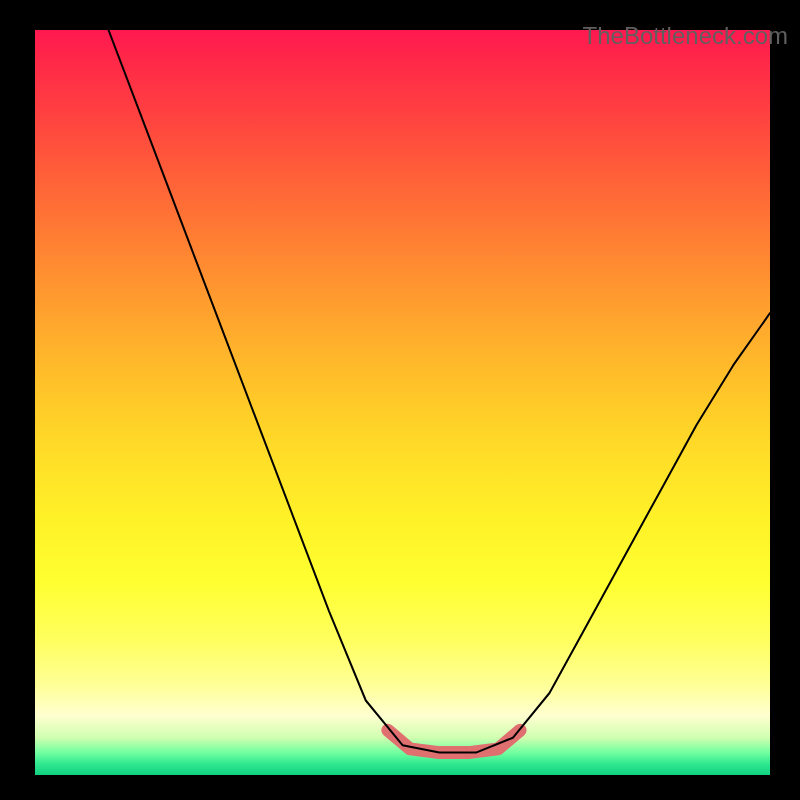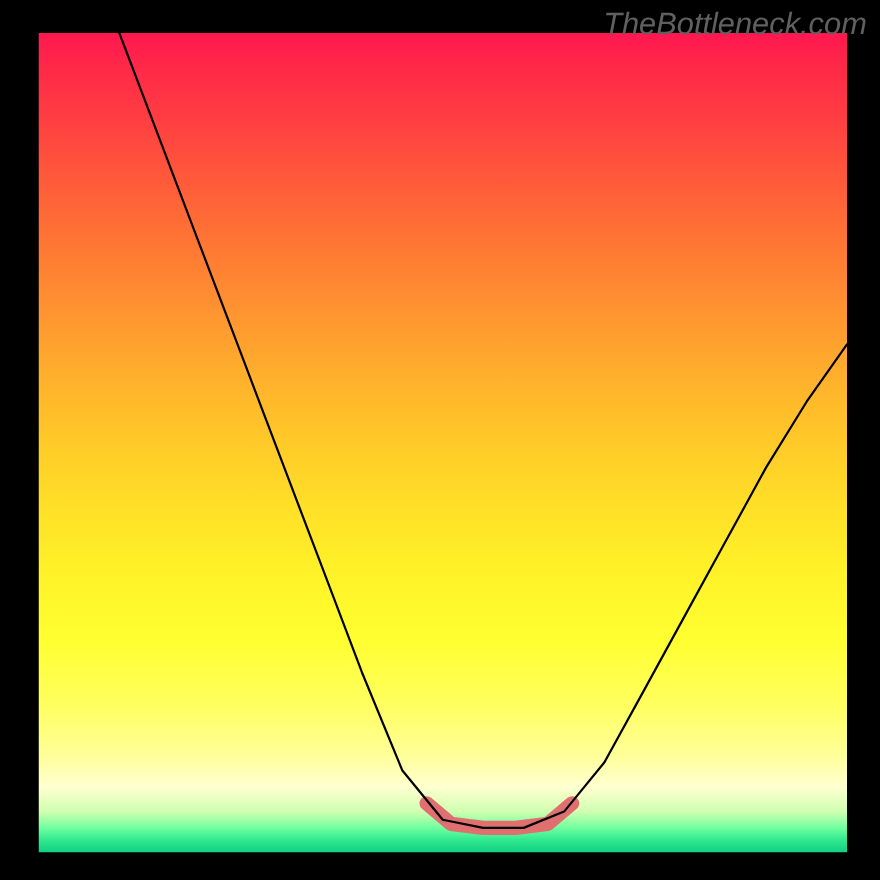--- a/index.html
+++ b/index.html
@@ -6,27 +6,26 @@
   body {
     width: 800px;
     height: 800px;
     background: #000;
     position: relative;
     font-family: Arial, sans-serif;
     overflow: hidden;
   }
   .watermark {
     position: absolute;
-    top: 6px;
+    top: 22px;
     right: 12px;
     color: #606060;
-    font-size: 28px;
+    font-size: 24px;
     font-weight: 500;
     z-index: 10;
-    font-style: italic;
   }
   .chart-area {
     position: absolute;
     left: 35px;
     top: 30px;
     width: 735px;
     height: 745px;
     overflow: hidden;
   }
   .gradient-bg {

